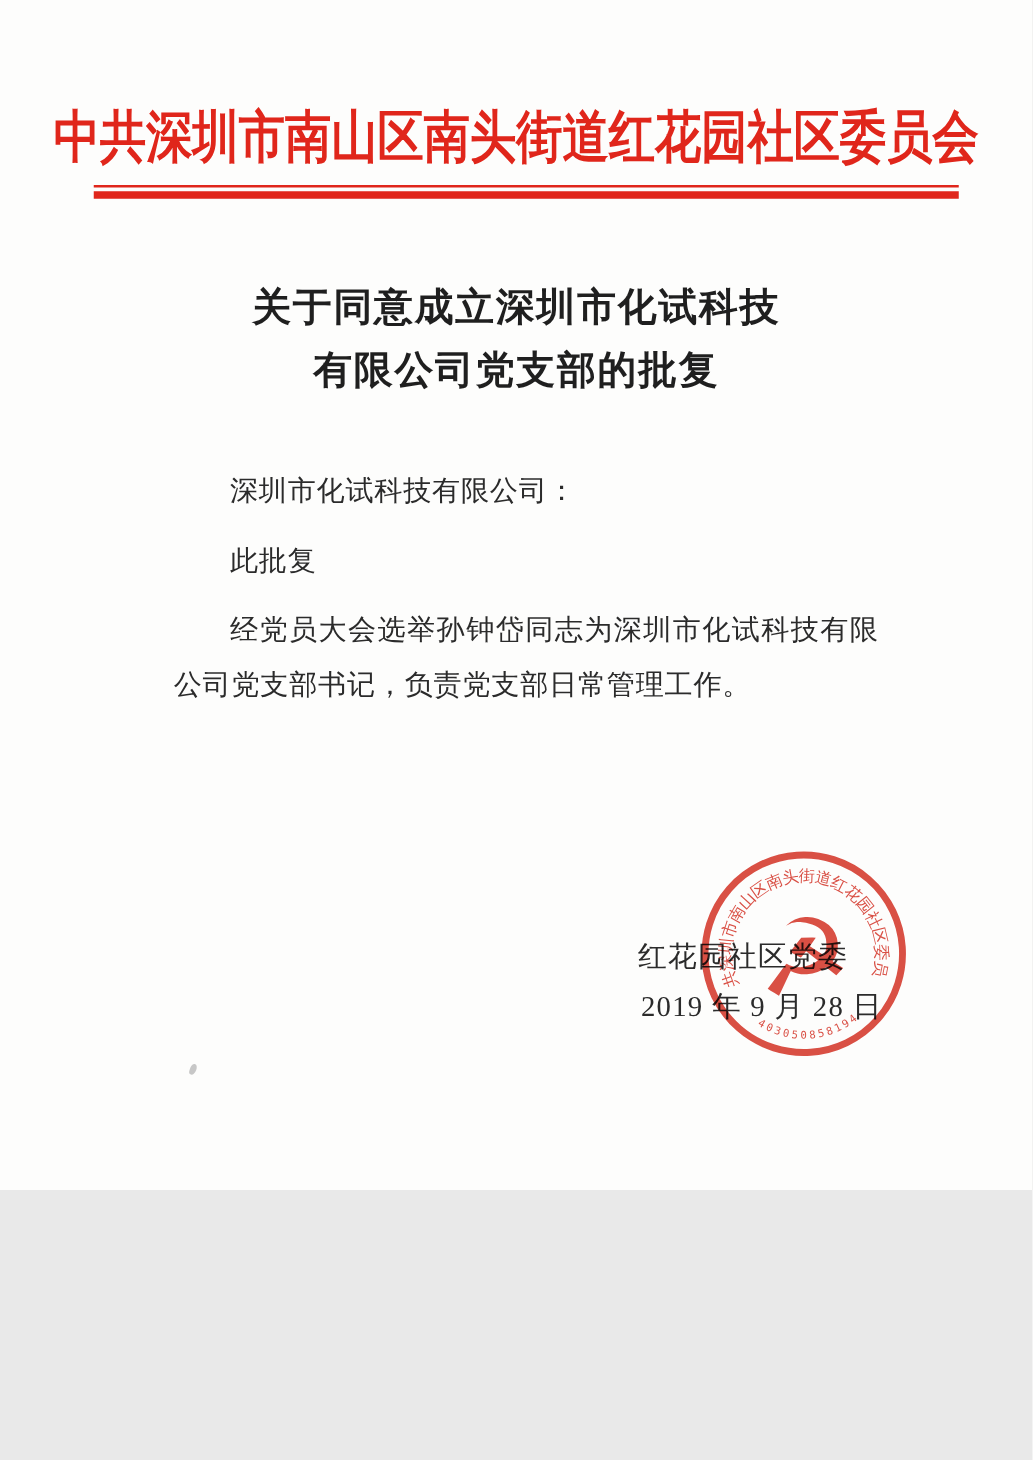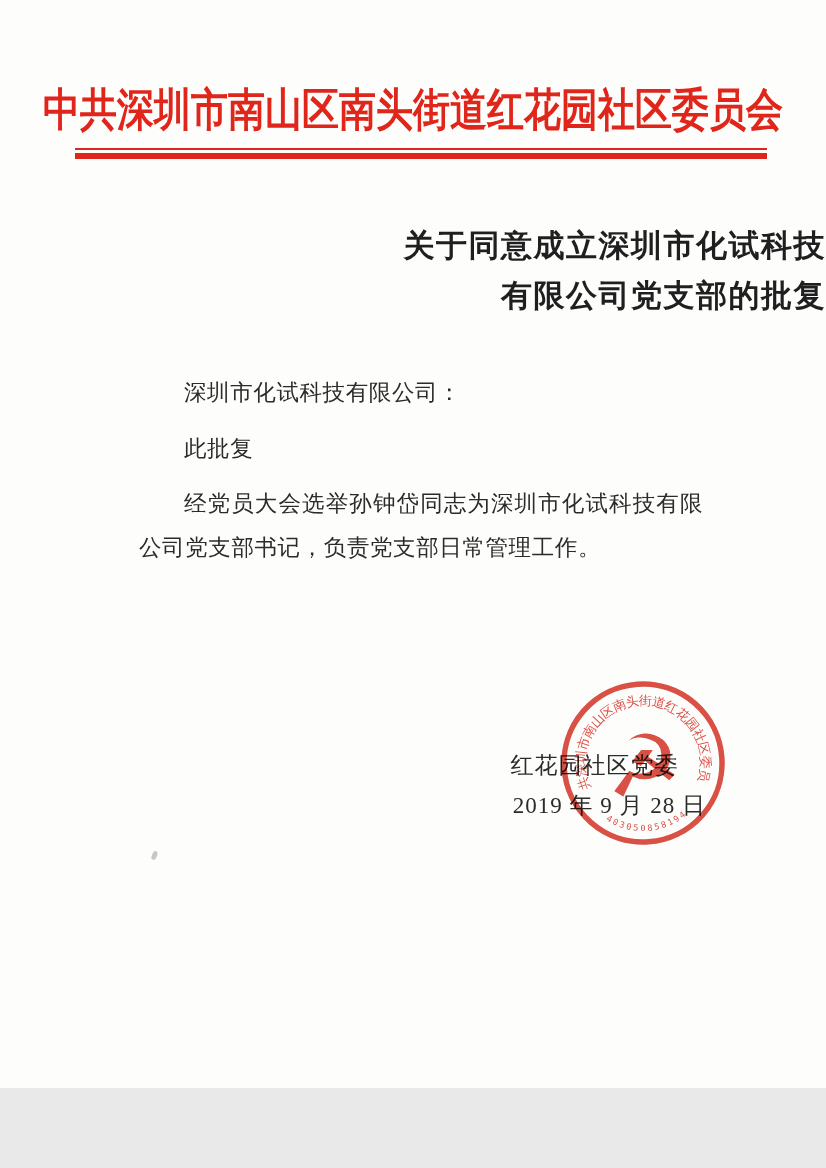--- a/index.html
+++ b/index.html
@@ -3,21 +3,21 @@
 <meta charset="utf-8">
 <style>
   :root{
     --red:#e0261b;
     --stamp-red:#d6372b;
     --ink:#2b2b2b;
   }
   html,body{margin:0;padding:0;background:#e9e9e9;}
   .page{
     position:relative;
-    width:826px;height:1088px;
+    width:826px;height:952px;
     margin:0 auto;
     background:#fdfdfc;
     overflow:hidden;
     font-family:"Liberation Serif","DejaVu Serif",serif;
   }
   
   .letterhead{
     position:absolute;top:80px;left:0;right:0;
     text-align:center;
     font-family:"Liberation Sans","DejaVu Sans",sans-serif;
@@ -33,21 +33,21 @@
     position:absolute;top:148px;left:75px;width:692px;height:2px;
     background:var(--red);
   }
   .rule-thick{
     position:absolute;top:153px;left:75px;width:692px;height:6px;
     background:var(--red);
   }
   
   .doc-title{
     position:absolute;top:221px;left:0;right:0;
-    text-align:right;
+    text-align:center;
     font-family:"Liberation Sans","DejaVu Sans",sans-serif;
     font-weight:700;
     font-size:31px;
     line-height:50px;
     letter-spacing:1.5px;
     color:#1f1f1f;
   }
   
   .doc-body{
     position:absolute;left:127px;top:359px;width:588px;

